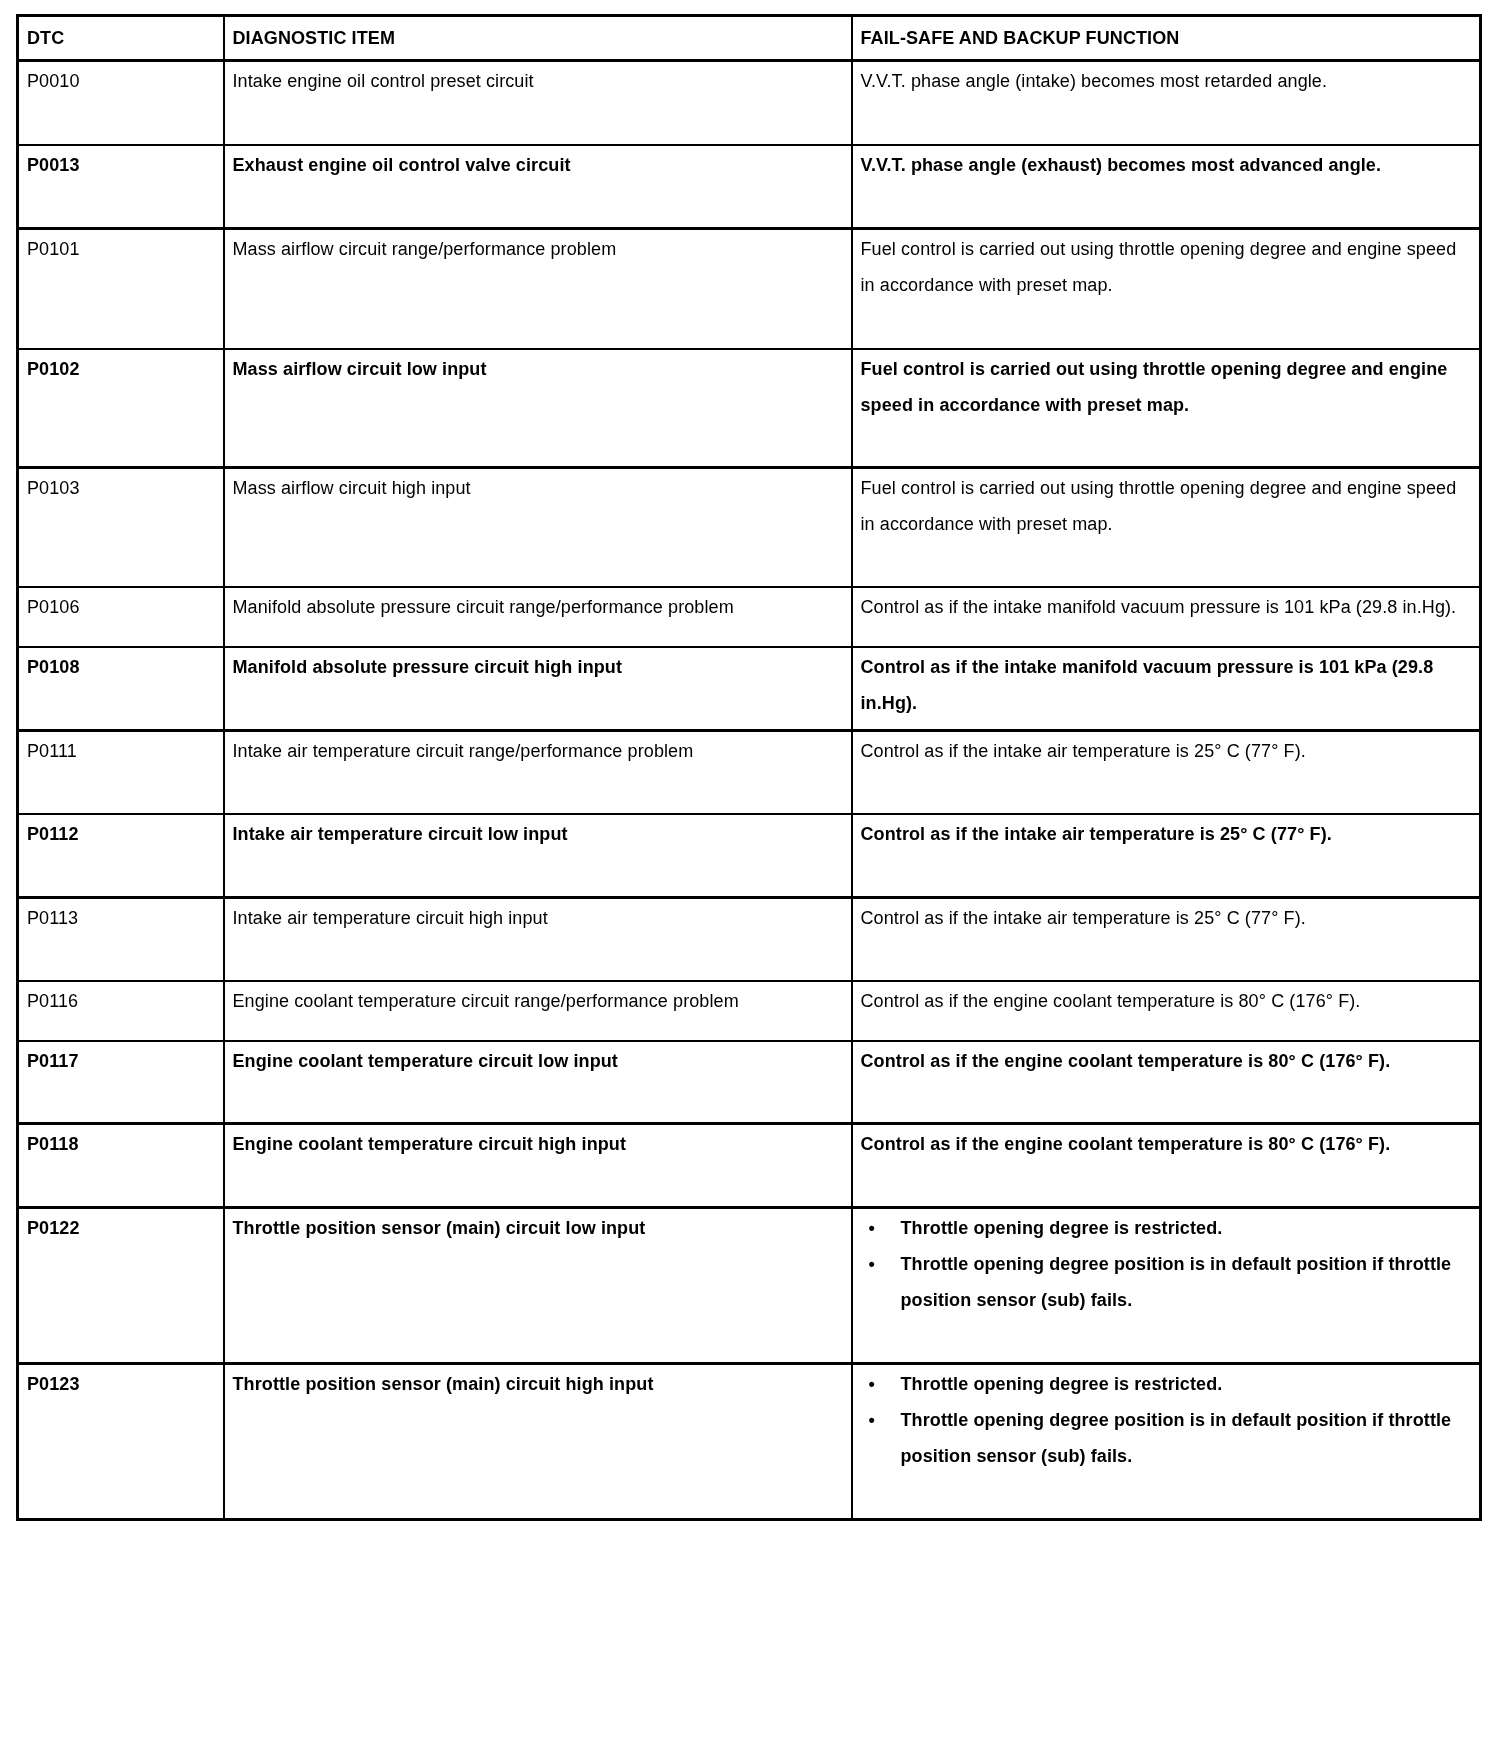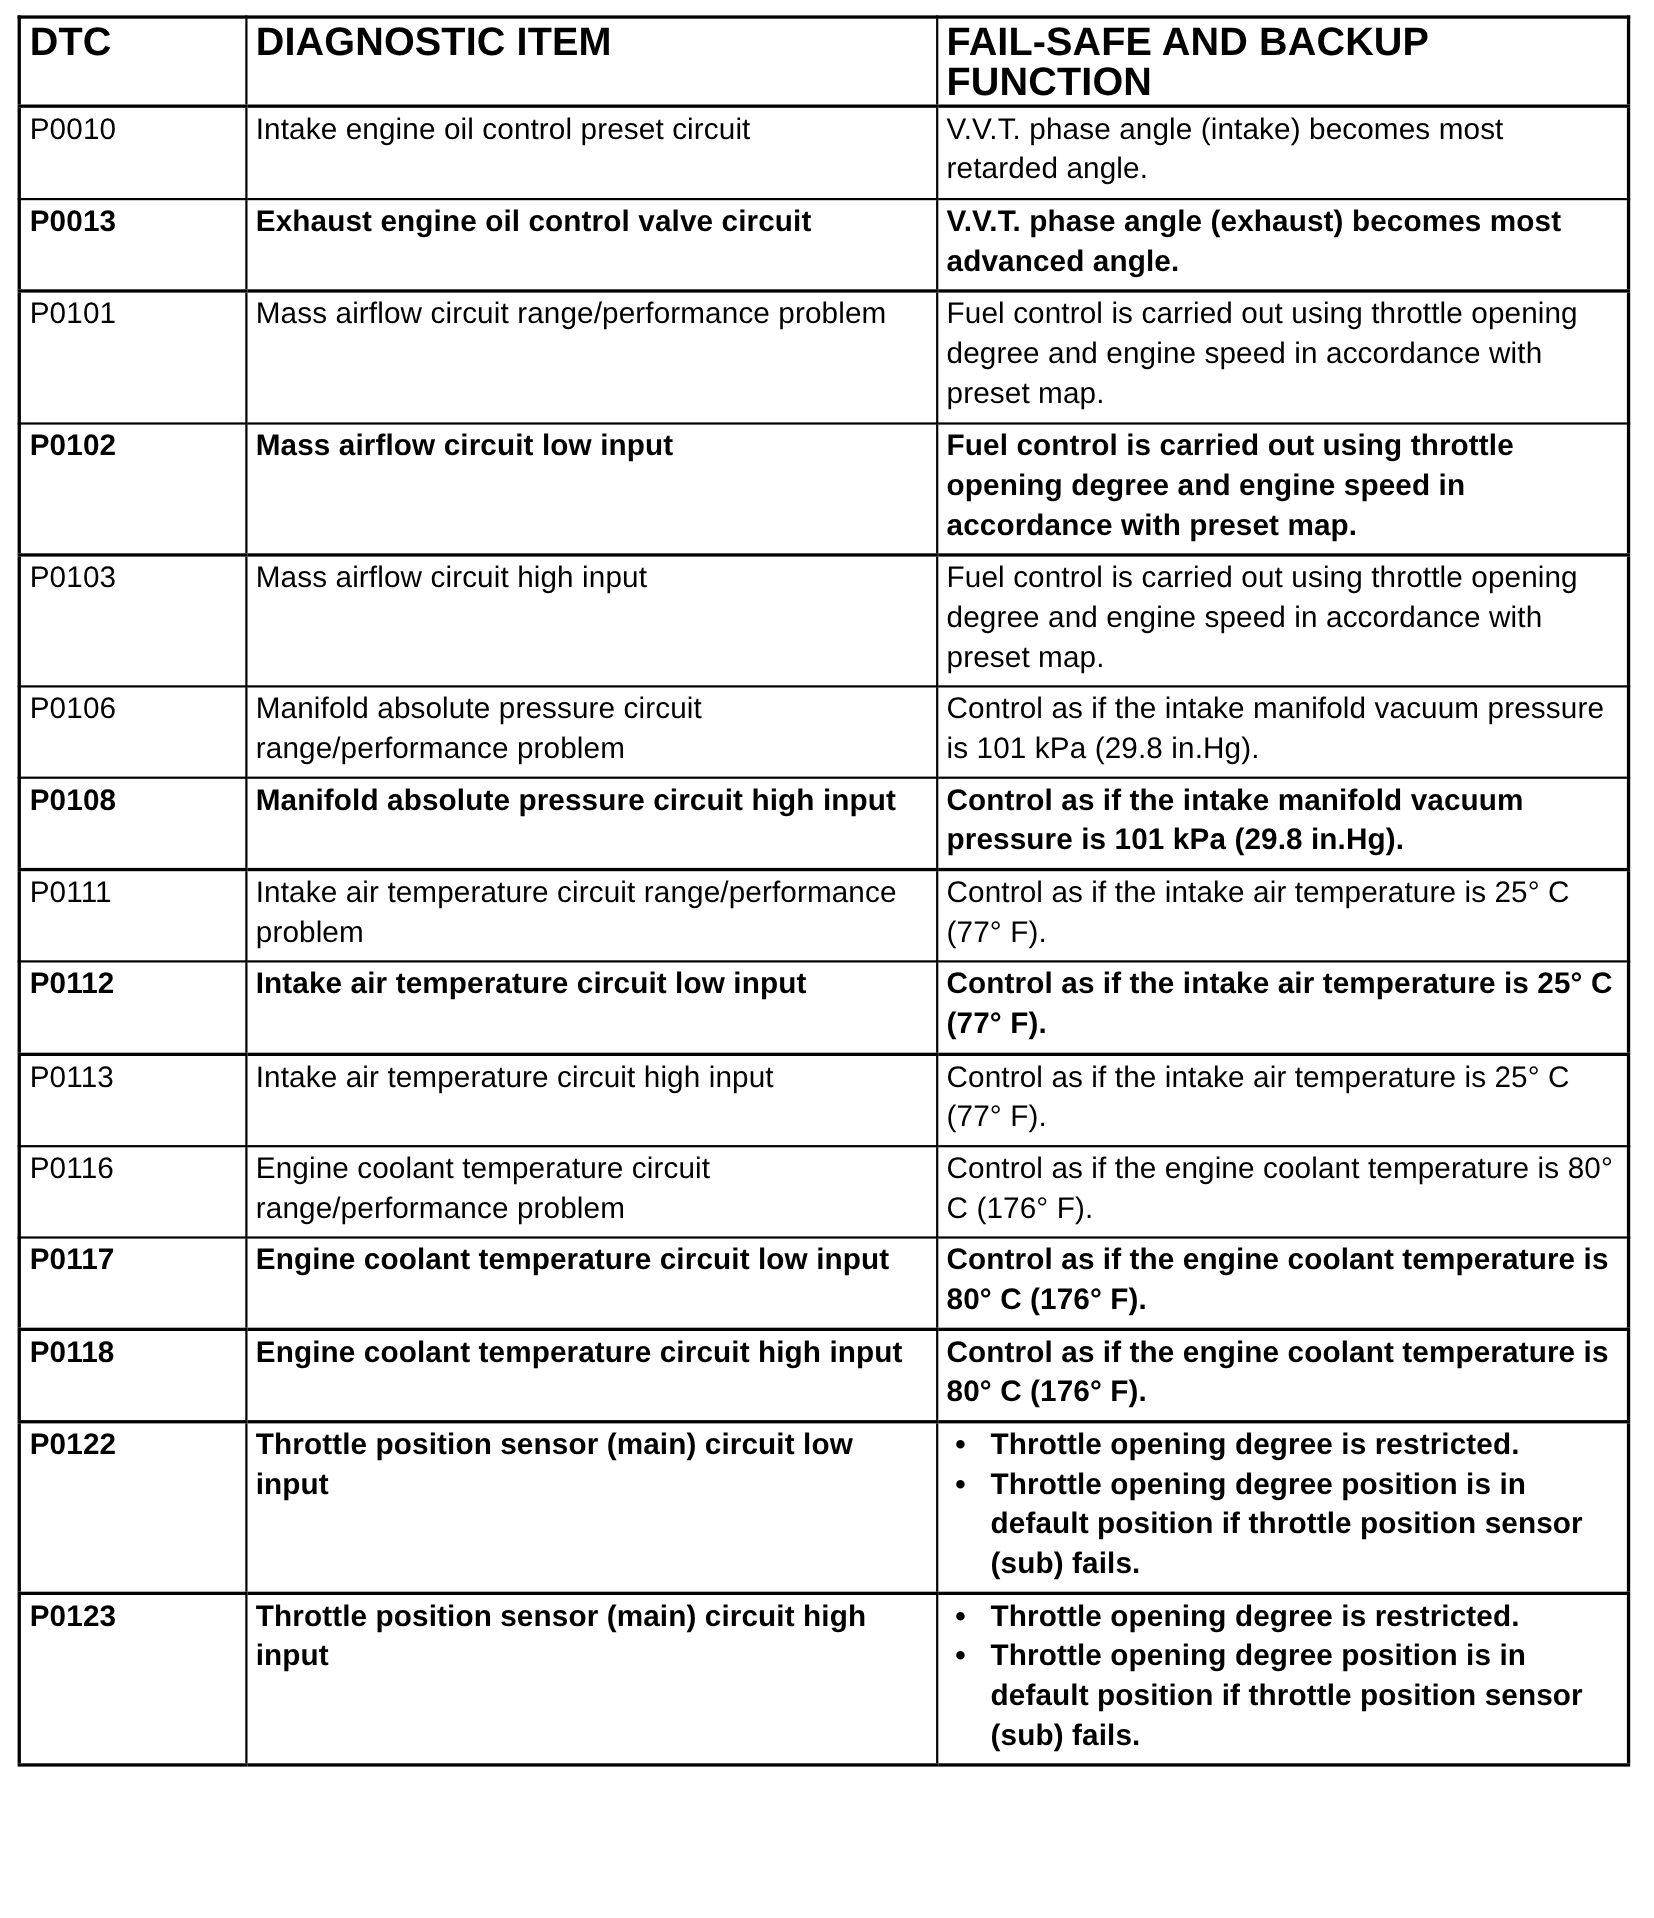--- a/index.html
+++ b/index.html
@@ -25,31 +25,31 @@
       border: 3px solid #000;
     }
     table.dtc-table col.c1 { width: 206px; }
     table.dtc-table col.c2 { width: 628px; }
     table.dtc-table col.c3 { width: 629px; }
     table.dtc-table th,
     table.dtc-table td {
       border: 2px solid #000;
       vertical-align: top;
       text-align: left;
-      font-size: 27px;
+      font-size: 18px;
       line-height: 36px;
       padding: 1px 8px 8px 8px;
       letter-spacing: 0.1px;
     }
     table.dtc-table th {
       font-weight: bold;
       height: 36px;
       padding-top: 3px;
       padding-bottom: 3px;
-      font-size: 36px;
+      font-size: 18px;
       border-bottom-width: 3px;
     }
     table.dtc-table tr.thick td { border-bottom-width: 3px; font-weight: bold; }
     table.dtc-table td ul {
       margin: 0;
       padding: 0;
       list-style: none;
     }
     table.dtc-table td ul li {
       position: relative;

